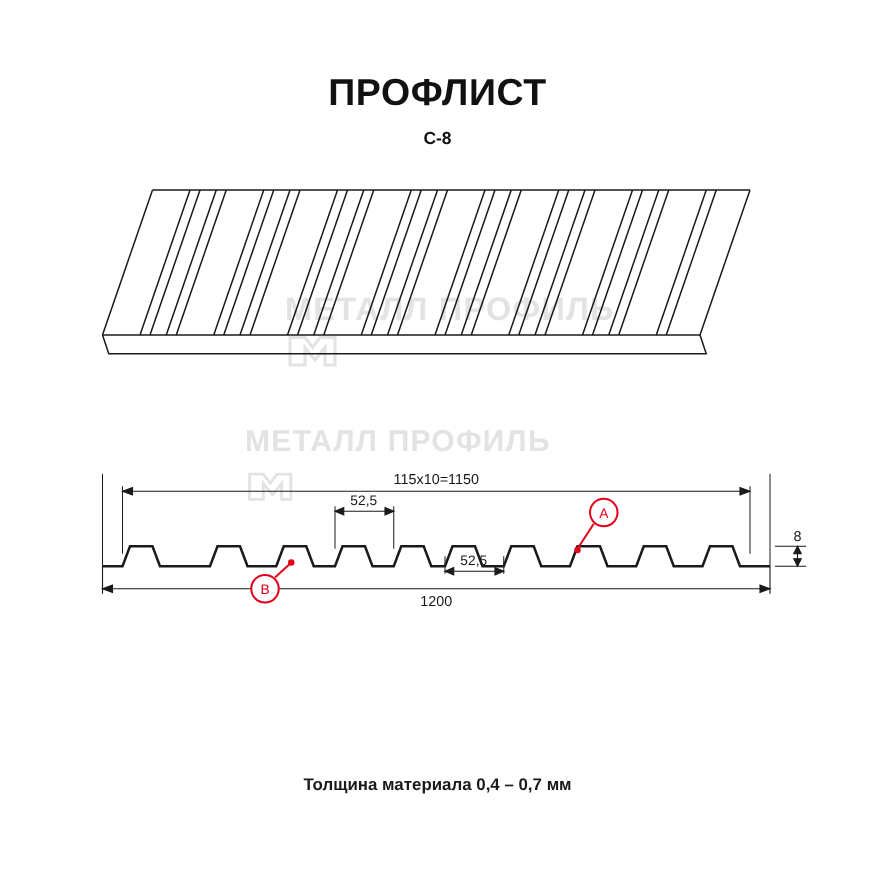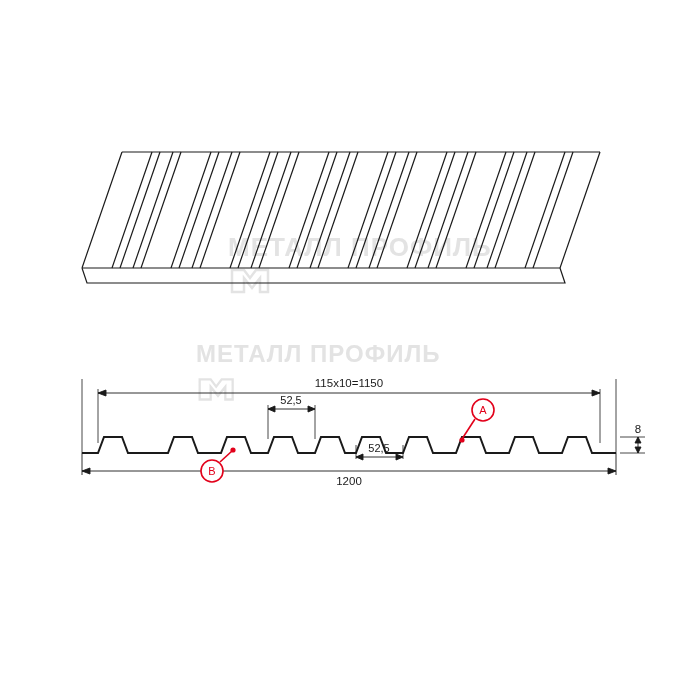--- a/index.html
+++ b/index.html
@@ -88,20 +88,22 @@
     pointer-events: none;
   }
   svg { display: block; overflow: visible; }
   text { font-family: "Liberation Sans", sans-serif; }
 </style>
 </head>
 <body>
 
 <div class="page">
 
+  <div class="title">ПРОФЛИСТ</div>
+  <div class="subtitle">С-8</div>
 
   <div class="wm wm1">МЕТАЛЛ ПРОФИЛЬ</div>
   <div class="wm wm2">МЕТАЛЛ ПРОФИЛЬ</div>
 
   <div class="wm-logo" style="top:262px; left:228px;">
     <svg width="48" height="36" viewBox="0 0 48 36">
       <path d="M4 30 L4 8 L16 8 L22 16 L28 8 L40 8 L40 30 L32 30 L32 16 L24 26 L16 16 L16 30 Z" fill="none" stroke="#e3e3e3" stroke-width="2.5"></path>
     </svg>
   </div>
   <div class="wm-logo" style="top:372px; left:196px;">
@@ -245,13 +247,14 @@
 
       <g>
         <circle cx="152" cy="110" r="11" fill="#ffffff" stroke="#e2001a" stroke-width="1.6"></circle>
         <text x="152" y="114" font-size="11" text-anchor="middle" fill="#e2001a">B</text>
         <path d="M160 101 L172 90" stroke="#e2001a" stroke-width="1.6" fill="none"></path>
         <circle cx="173" cy="89" r="2.6" fill="#e2001a"></circle>
       </g>
     </svg>
   </div>
 
+  <div class="footer-note">Толщина материала 0,4 – 0,7 мм</div>
 </div>
 
 </body></html>

